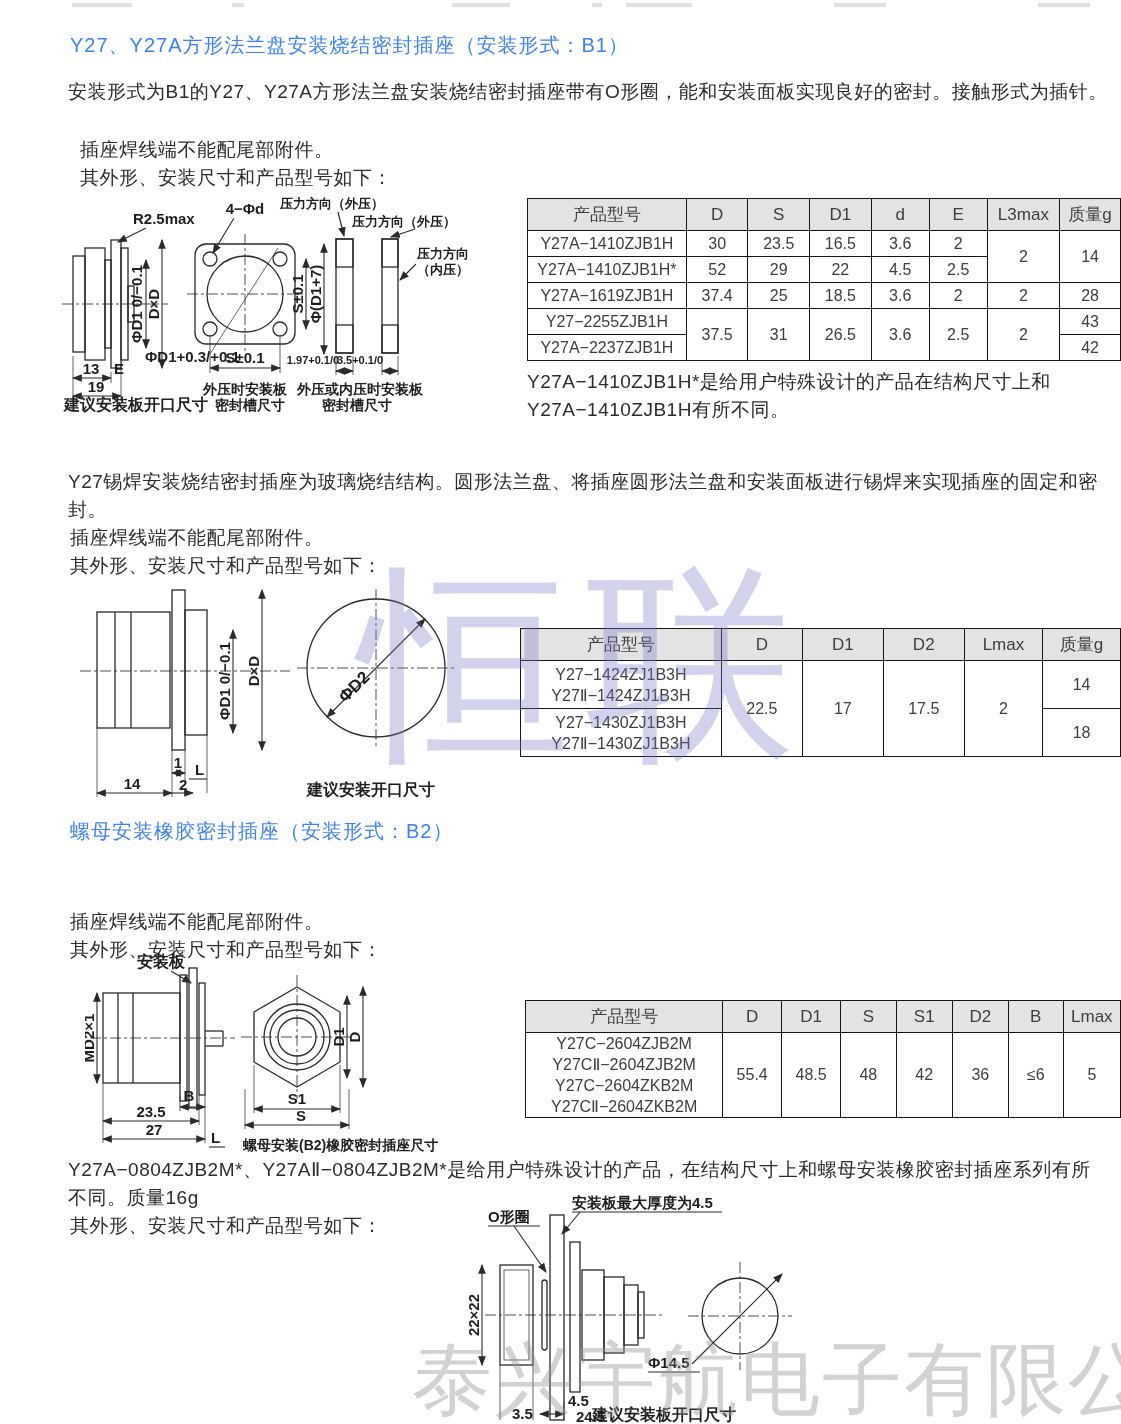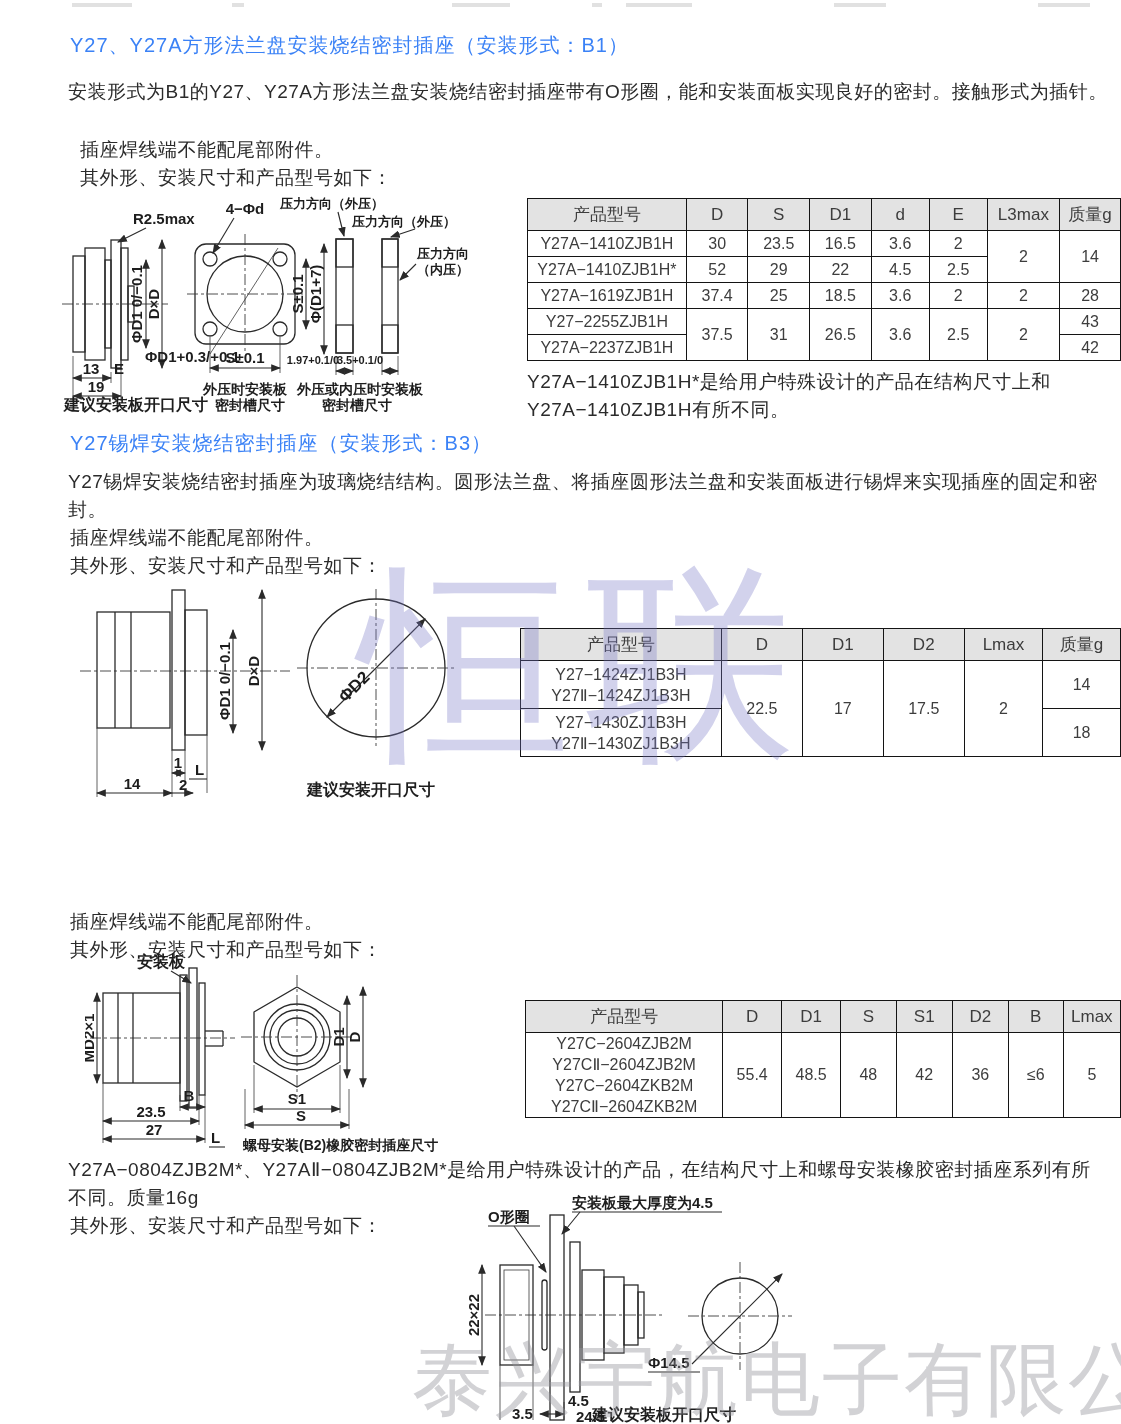--- a/index.html
+++ b/index.html
@@ -186,21 +186,20 @@
     </tr>
     <tr>
       <td>Y27A−2237ZJB1H</td>
       <td>42</td>
     </tr>
   </tbody>
     </table>
 
   <div class="abs p z1" style="left:527px;top:368px;width:585px">Y27A−1410ZJB1H*是给用户特殊设计的产品在结构尺寸上和Y27A−1410ZJB1H有所不同。</div>
 
-  <div class="abs h z1" style="left:70px;top:430px">Y27锡焊安装烧结密封插座（安装形式：B3）</div>
   <div class="abs p z1" style="left:68px;top:468px;width:1040px">Y27锡焊安装烧结密封插座为玻璃烧结结构。圆形法兰盘、将插座圆形法兰盘和安装面板进行锡焊来实现插座的固定和密封。</div>
   <div class="abs p z1" style="left:70px;top:524px">插座焊线端不能配尾部附件。</div>
   <div class="abs p z1" style="left:70px;top:552px">其外形、安装尺寸和产品型号如下：</div>
 
   <svg class="abs z1" style="left:75px;top:583px" width="450" height="218" viewBox="0 0 450 218">
     <defs>
       <marker id="am2" markerWidth="9" markerHeight="7" refX="8" refY="3.5" orient="auto-start-reverse">
         <path d="M0,0 L9,3.5 L0,7 z" fill="#2a2a2a"></path>
       </marker>
     </defs>
@@ -255,20 +254,21 @@
       <td>14</td>
     </tr>
     <tr>
       <td class="ml">Y27−1430ZJ1B3H
 Y27Ⅱ−1430ZJ1B3H</td>
       <td>18</td>
     </tr>
   </tbody>
     </table>
 
+  <div class="abs h z1" style="left:70px;top:818px">螺母安装橡胶密封插座（安装形式：B2）</div>
   <div class="abs p z1" style="left:70px;top:908px">插座焊线端不能配尾部附件。</div>
   <div class="abs p z1" style="left:70px;top:936px">其外形、安装尺寸和产品型号如下：</div>
 
   <svg class="abs z1" style="left:85px;top:943px" width="480" height="217" viewBox="0 0 480 217">
     <defs>
       <marker id="am3" markerWidth="9" markerHeight="7" refX="8" refY="3.5" orient="auto-start-reverse">
         <path d="M0,0 L9,3.5 L0,7 z" fill="#2a2a2a"></path>
       </marker>
     </defs>
     <text class="cap" x="52" y="24">安装板</text>

